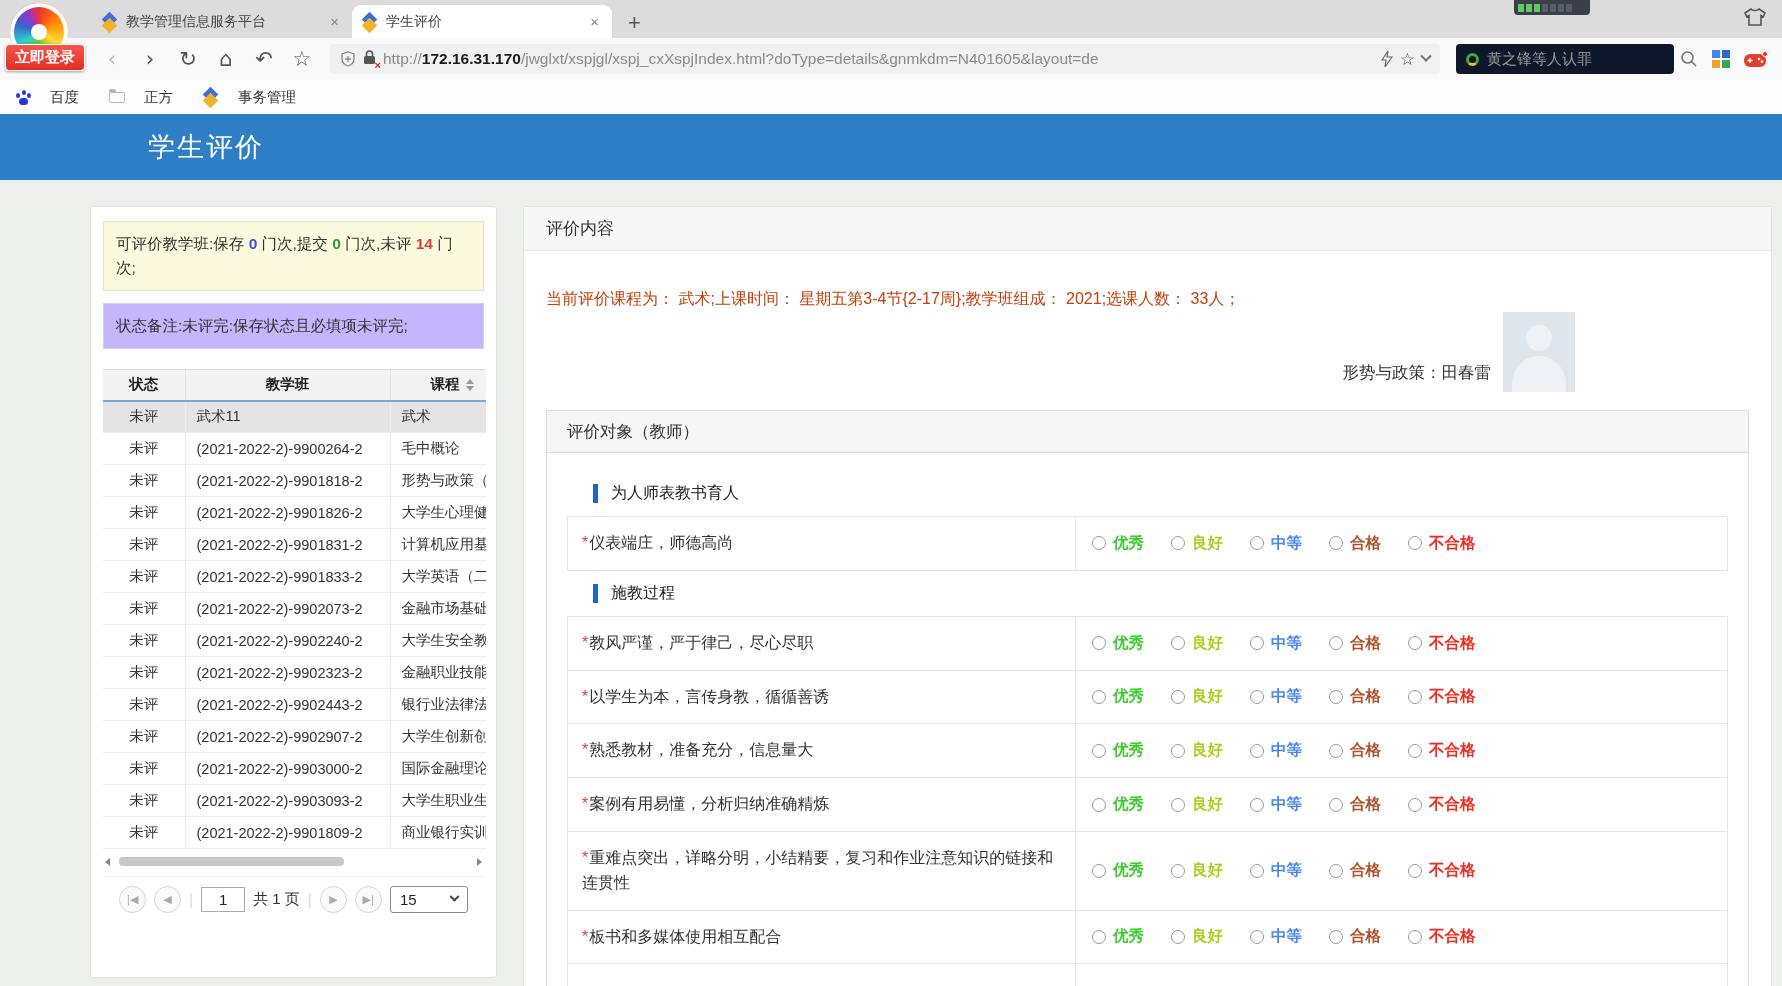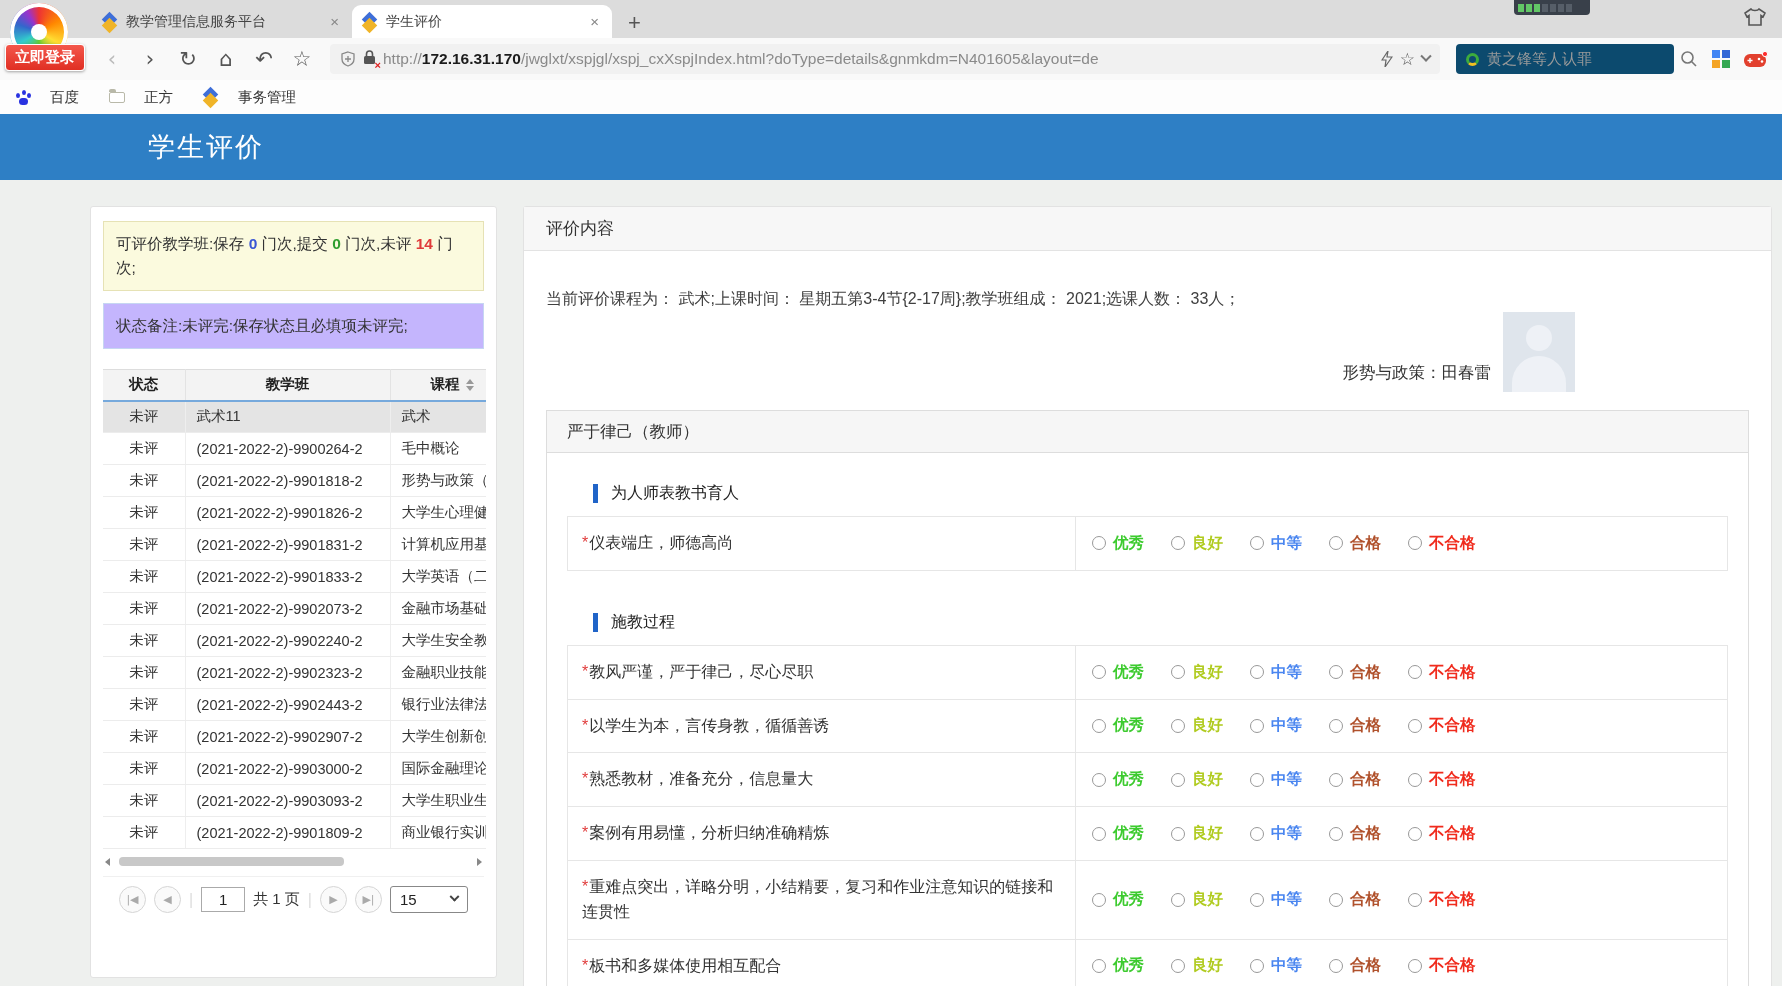--- a/index.html
+++ b/index.html
@@ -30,21 +30,21 @@
 
   .toolbar { height:42px; background:#f9f9f9; display:flex; align-items:center; padding:0 14px 0 96px; gap:6px; }
   .navbtn { font-family:"DejaVu Sans",sans-serif; font-size:21px; color:#555; width:32px; text-align:center; line-height:1; }
   .navbtn.disabled { color:#bbb; }
   .addressbar { flex:1; height:30px; background:#f1f1f1; border-radius:4px; margin:0 10px 0 6px; display:flex; align-items:center; padding:0 10px; gap:7px; min-width:0; }
   .url { font-size:15.5px; color:#8a8a8a; white-space:nowrap; overflow:hidden; flex:1; }
   .url .host { color:#1b1b1b; font-weight:bold; }
   .lockwrap { position:relative; }
   .lock-x { position:absolute; right:-5px; bottom:-2px; color:#e02222; font-size:11px; font-weight:bold; }
   .chev { width:8px; height:8px; border-right:2px solid #777; border-bottom:2px solid #777; transform:rotate(45deg) translate(-2px,-2px); }
-  .searchbox { width:218px; height:30px; background:#0c4a6e; border-radius:4px; display:flex; align-items:center; gap:8px; padding:0 10px; }
+  .searchbox { width:218px; height:30px; background:#0f172a; border-radius:4px; display:flex; align-items:center; gap:8px; padding:0 10px; }
   .ring { width:13px; height:13px; border-radius:50%; border:3px solid #3dab3d; border-bottom-color:#f0c020; }
   .search-query { font-size:15px; color:#9a9a9a; white-space:nowrap; }
   .grid-icon { width:18px; height:18px; display:grid; grid-template-columns:8px 8px; grid-template-rows:8px 8px; gap:2px; margin:0 8px; }
   .grid-icon i:nth-child(1){background:#4285f4;} .grid-icon i:nth-child(2){background:#3367d6;}
   .grid-icon i:nth-child(3){background:#f4a425;} .grid-icon i:nth-child(4){background:#34a853;}
 
   .bookmarks { height:34px; background:#fdfdfd; display:flex; align-items:center; gap:30px; padding-left:16px; font-size:14.5px; color:#333; }
   .bm { display:flex; align-items:center; gap:19px; }
   .folder { width:16px; height:11px; background:#fff; border:1.5px solid #b9b9a9; border-radius:2px; position:relative; }
   .folder::before { content:""; position:absolute; left:-1px; top:-4px; width:7px; height:3px; background:#b9b9a9; border-radius:2px 2px 0 0; }
@@ -85,33 +85,33 @@
   .pg-sep { color:#ddd; font-size:16px; }
   .pg-input { width:44px; height:25px; border:1px solid #aaa; text-align:center; font-size:15px; color:#222; }
   .pg-total { font-size:15px; color:#333; }
   .pg-size { width:78px; height:27px; border:1px solid #888; border-radius:3px; background:#fff; display:flex; align-items:center; justify-content:space-between; padding:0 9px; font-size:15px; color:#222; }
   .pg-size .chev { border-color:#444; width:7px; height:7px; }
 
   
   .main { position:absolute; left:523px; top:26px; width:1249px; height:1000px; background:#fff; border:1px solid #e2e2e2; border-radius:3px; }
   .panel-head { height:44px; background:#f7f7f7; border-bottom:1px solid #e3e3e3; display:flex; align-items:center; padding-left:22px; font-size:17px; color:#333; }
   .panel-body { padding:24px 22px 0; }
-  .course-info { font-size:16px; color:#404040; margin-top:14px; }
+  .course-info { font-size:16px; color:#c2410c; margin-top:14px; }
   .teacher-row { display:flex; justify-content:flex-end; align-items:flex-end; gap:12px; padding-right:174px; margin-top:2px; }
   .teacher-text { font-size:16.5px; color:#333; margin-bottom:8px; white-space:nowrap; }
   .avatar { width:72px; height:80px; background:#dfe5ec; position:relative; overflow:hidden; }
   .avatar::before { content:""; position:absolute; left:23px; top:13px; width:26px; height:26px; border-radius:50%; background:#eef1f6; }
   .avatar::after { content:""; position:absolute; left:9px; top:44px; width:54px; height:40px; border-radius:27px 27px 0 0; background:#eef1f6; }
 
   .evalbox { margin-top:18px; border:1px solid #ddd; }
   .eval-head { height:42px; background:#f6f6f6; border-bottom:1px solid #ddd; display:flex; align-items:center; padding-left:20px; font-size:16.5px; color:#333; }
   .eval-body { padding:18px 20px 0; }
   .category { display:flex; align-items:center; gap:13px; margin:12px 0 12px 2px; font-size:16px; color:#222;padding-left:24px; }
   .cat-bar { width:5px; height:19px; background:#2064c8; }
-  table.qtable { width:100%; border-collapse:collapse; margin-bottom:41px; }
+  table.qtable { width:100%; border-collapse:collapse; margin-bottom:12px; }
   table.qtable td { border:1px solid #e6e6e6; vertical-align:middle; }
   .qcell { width:508px; padding:14px 14px; font-size:16px; color:#333; line-height:1.55; }
   .star { color:#e03b3b; margin-right:1px; }
   .optcell { padding:14px 16px; }
   .opts { display:flex; gap:27px; align-items:flex-start; }
   .opt { display:flex; gap:7px; align-items:center; font-size:15.5px; font-weight:bold; white-space:nowrap; }
   .radio { width:14px; height:14px; border:1px solid #999; border-radius:50%; background:#fff; flex:0 0 14px; }
 
   .paw { width:15px; height:15px; position:relative; }
   .paw i { position:absolute; background:#2932e1; border-radius:50%; }
@@ -361,21 +361,21 @@
   <div class="main">
     <div class="panel-head">评价内容</div>
     <div class="panel-body">
       <div class="course-info">当前评价课程为： 武术;上课时间： 星期五第3-4节{2-17周};教学班组成： 2021;选课人数： 33人；</div>
       <div class="teacher-row">
         <span class="teacher-text"><span>形势与政策：</span><span>田春雷</span></span>
         <div class="avatar"></div>
       </div>
 
       <div class="evalbox">
-        <div class="eval-head">严于律己（教师）</div>
+        <div class="eval-head">评价对象（教师）</div>
         <div class="eval-body" id="eval-sections">
             <div class="category">
               <span class="cat-bar"></span>
               <span>为人师表教书育人</span>
             </div>
             <table class="qtable">
               <tbody>
                 <tr>
                   <td class="qcell"><span class="star">*</span><span>仪表端庄，师德高尚</span></td>
                   <td class="optcell">

